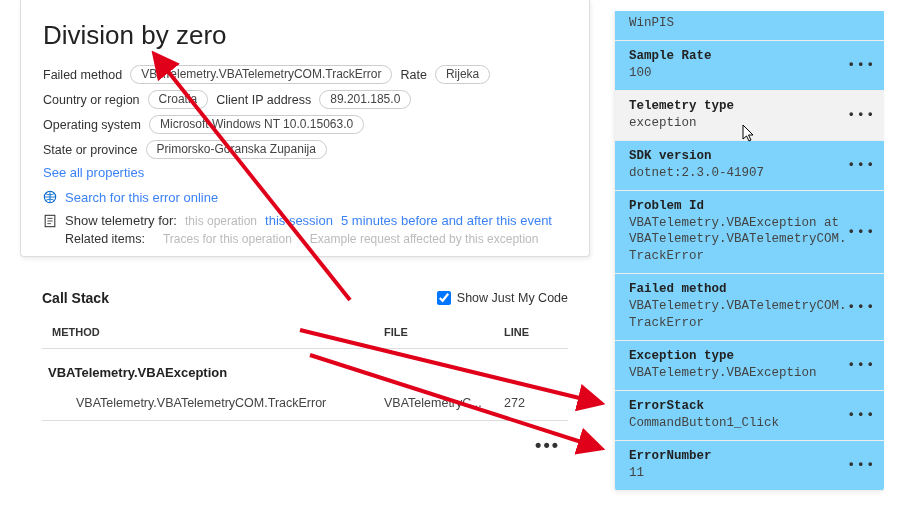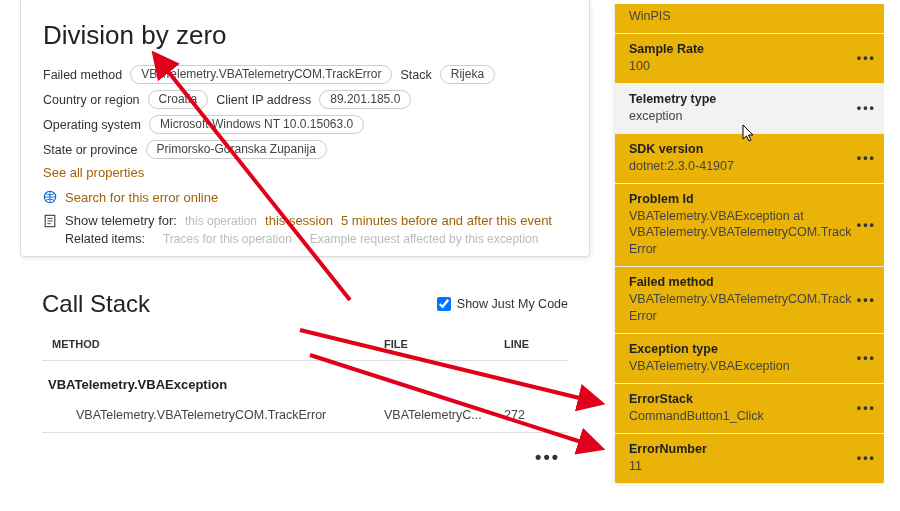--- a/index.html
+++ b/index.html
@@ -42,21 +42,21 @@
   .prop-label { color: #333; }
   .pill {
     display: inline-block;
     border: 1px solid #ccc;
     border-radius: 12px;
     padding: 1px 10px 2px 10px;
     font-size: 12px;
     color: #444;
     background: #fff;
   }
-  .link { color: #a16207; cursor: pointer; }
+  .link { color: #3b82f6; cursor: pointer; }
   .link-row {
     display: flex;
     gap: 8px;
     margin-top: 10px;
     font-size: 13px;
   }
   .globe-icon, .doc-icon {
     display: inline-flex;
     width: 14px; height: 14px;
   }
@@ -83,21 +83,21 @@
     top: 290px;
     width: 570px;
     padding: 0 22px;
   }
   .callstack-header {
     display: flex;
     justify-content: space-between;
     align-items: center;
     margin-bottom: 14px;
   }
-  .callstack-title { font-size: 24px; font-weight: 400; color: #222; }
+  .callstack-title { font-size: 14px; font-weight: 700; color: #222; }
   .checkbox-group { display: flex; align-items: center; gap: 6px; font-size: 12.5px; padding-left: 44px; }
   .checkbox-group input { width: 14px; height: 14px; }
   .table-head {
     display: flex;
     font-size: 11px;
     font-weight: 600;
     color: #333;
     padding: 6px 4px;
   }
   .col-method { flex: 1; text-align: left; padding-left: 6px; }
@@ -120,26 +120,27 @@
     font-size: 18px;
     font-weight: bold;
     letter-spacing: 2px;
     text-align: right;
     padding: 4px 8px 0 0;
     cursor: pointer;
   }
 
   .side-panel {
     position: absolute;
-    right: 16px; top: 4px;
+    right: 16px; top: 11px;
     width: 270px;
-    background: #eab308;
+    background: #7dd3fc;
     border-left: 1px solid #eee;
     box-shadow: -1px 2px 4px rgba(0,0,0,0.06);
     border-radius: 0 0 4px 4px;
+    font-family: Liberation Mono, monospace;
   }
   .side-item {
     padding: 8px 30px 8px 14px;
     border-bottom: 1px solid #eee;
     position: relative;
     font-size: 12.5px;
   }
   .side-item.highlight { background: #f2f2f2; }
   .side-key { font-weight: 600; color: #222; margin-bottom: 2px; }
   .side-val { color: #444; word-break: break-word; line-height: 1.35; }
@@ -167,21 +168,21 @@
 </style>
 </head>
 <body>
 
 <div class="main-panel">
   <div class="title">Division by zero</div>
 
   <div class="prop-row">
     <span class="prop-label">Failed method</span>
     <span class="pill">VBATelemetry.VBATelemetryCOM.TrackError</span>
-    <span class="prop-label">Stack</span>
+    <span class="prop-label">Rate</span>
     <span class="pill">Rijeka</span>
   </div>
 
   <div class="prop-row">
     <span class="prop-label">Country or region</span>
     <span class="pill">Croatia</span>
     <span class="prop-label">Client IP address</span>
     <span class="pill">89.201.185.0</span>
   </div>
 

